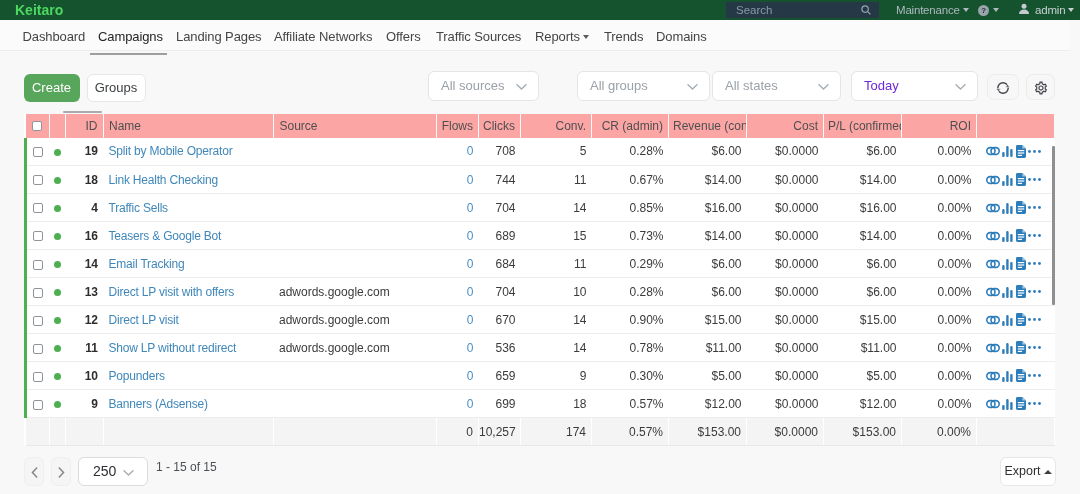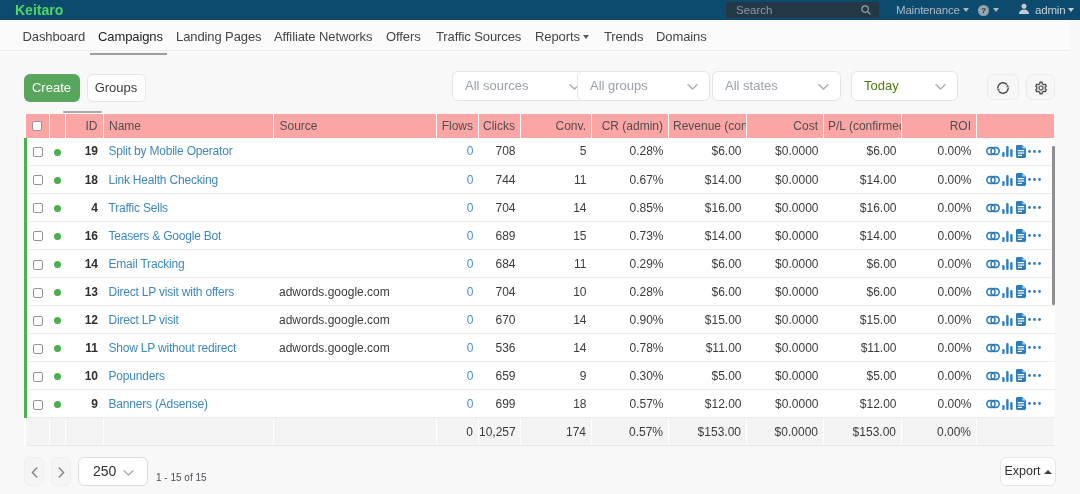--- a/index.html
+++ b/index.html
@@ -1,15 +1,15 @@
 <!DOCTYPE html>
 <html><head><meta charset="utf-8"><style>
 *{margin:0;padding:0;box-sizing:border-box}
 html,body{width:1080px;height:494px;font-family:"Liberation Sans",sans-serif;background:#f8f8f8;position:relative;overflow:hidden}
-.topbar{position:absolute;left:0;top:0;width:1080px;height:20px;background:#0c4a6e}
+.topbar{position:absolute;left:0;top:0;width:1080px;height:20px;background:#14532d}
 .logo{position:absolute;left:15px;top:1.5px;color:#4ed763;font-weight:700;font-size:14px;letter-spacing:0px}
 .search{position:absolute;left:726px;top:2px;width:153px;height:16px;background:#243846;}
 .search-t{position:absolute;left:736px;top:4px;font-size:11.5px;color:#8c99a4}
 .mag{position:absolute;left:861px;top:4.5px}
 .tb-item{position:absolute;top:4px;font-size:11.5px;letter-spacing:-0.2px;color:#aeb8c0}
 .caret{display:inline-block;width:0;height:0;border-left:3.5px solid transparent;border-right:3.5px solid transparent;border-top:4px solid #aeb8c0;vertical-align:2px}
 .nav{position:absolute;left:0;top:20px;width:1070px;height:31px;background:#fbfbfb;border-bottom:1px solid #ededed}
 .nav a{position:absolute;top:8.5px;font-size:13px;letter-spacing:-0.1px;color:#454545;text-decoration:none;white-space:nowrap}
 .underline{position:absolute;left:90px;top:52.5px;width:77px;height:2.5px;background:#9e9e9e}
 .btn{position:absolute;border-radius:6px;font-size:13px;text-align:center}
@@ -34,21 +34,21 @@
 .cb{display:inline-block;width:10px;height:10px;border:1.4px solid #8f959b;border-radius:2px;background:#fff;vertical-align:middle}
 .c-cb{text-align:center}
 .c-dot{text-align:center}
 .dot{display:inline-block;width:7px;height:7px;border-radius:50%;background:#4caf50;vertical-align:middle}
 tfoot td{background:#f4f4f4;height:28px;border-right:1px solid #fff;border-bottom:1px solid #e9e9e9;font-size:12px}
 .acts{display:flex;align-items:center;gap:2.5px;margin-left:9px}
 .ic{display:block}
 .vthumb{position:absolute;left:1028px;top:36px;width:2.5px;height:159px;background:#8f8f8f;border-radius:1px}
 .pag-btn{position:absolute;top:457px;width:20px;height:29px;background:#f5f5f5;border:1px solid #efefef;border-radius:6px;text-align:center;line-height:0}
 .psel{position:absolute;left:78px;top:457px;width:70px;height:29px;background:#fff;border:1px solid #dcdcdc;border-radius:6px;font-size:14px;color:#2f2f33;line-height:27px;padding-left:14px}
-.pinfo{position:absolute;left:156px;top:472px;font-size:10px;color:#4c5055}
+.pinfo{position:absolute;left:156px;top:460px;font-size:12px;color:#4c5055}
 .export{position:absolute;left:1000px;top:457px;width:56px;height:29px;background:#fff;border:1px solid #e7e7e7;border-radius:6px;font-size:12.5px;color:#2f2f33;text-align:center;line-height:27px}
 .tri-up{display:inline-block;width:0;height:0;border-left:4px solid transparent;border-right:4px solid transparent;border-bottom:4.5px solid #3c3f44;vertical-align:1px;margin-left:3px}
 </style></head><body>
 <div class="topbar">
 <span class="logo">Keitaro</span>
 <div class="search"></div>
 <span class="search-t">Search</span>
 <svg class="mag" width="10" height="10" viewBox="0 0 10 10">
       <circle cx="4.1" cy="4.1" r="3.2" fill="none" stroke="#97a4ae" stroke-width="1.2"></circle>
       <line x1="6.6" y1="6.6" x2="9.4" y2="9.4" stroke="#97a4ae" stroke-width="1.2"></line>
@@ -71,30 +71,30 @@
 <a style="left:274px">Affiliate Networks</a>
 <a style="left:386px">Offers</a>
 <a style="left:436px">Traffic Sources</a>
 <a style="left:535px">Reports <span class="caret" style="border-top-color:#5a5a5a"></span></a>
 <a style="left:604px">Trends</a>
 <a style="left:656px">Domains</a>
 </div>
 <div class="underline"></div>
 <div class="btn create">Create</div>
 <div class="btn groups">Groups</div>
-<div class="sel" style="left:452px;width:140px">All sources<span class="sc"><svg width="11" height="6" viewBox="0 0 11 6">
+<div class="sel" style="left:428px;width:111px">All sources<span class="sc"><svg width="11" height="6" viewBox="0 0 11 6">
         <path d="M1 0.8 L5.5 5 L10 0.8" fill="none" stroke="#a7adb4" stroke-width="1.4" stroke-linecap="round"></path>
       </svg></span></div>
 <div class="sel" style="left:577px;width:133px">All groups<span class="sc"><svg width="11" height="6" viewBox="0 0 11 6">
         <path d="M1 0.8 L5.5 5 L10 0.8" fill="none" stroke="#a7adb4" stroke-width="1.4" stroke-linecap="round"></path>
       </svg></span></div>
 <div class="sel" style="left:712px;width:129px">All states<span class="sc"><svg width="11" height="6" viewBox="0 0 11 6">
         <path d="M1 0.8 L5.5 5 L10 0.8" fill="none" stroke="#a7adb4" stroke-width="1.4" stroke-linecap="round"></path>
       </svg></span></div>
-<div class="sel" style="left:851px;width:107px;color:#4d7c0f">Today<span class="sc"><svg width="11" height="6" viewBox="0 0 11 6">
+<div class="sel" style="left:851px;width:127px;color:#6d28d9">Today<span class="sc"><svg width="11" height="6" viewBox="0 0 11 6">
         <path d="M1 0.8 L5.5 5 L10 0.8" fill="none" stroke="#a7adb4" stroke-width="1.4" stroke-linecap="round"></path>
       </svg></span></div>
 <div class="ibtn" style="left:987px;width:32px;padding-top:5px"><svg width="16" height="16" viewBox="0 0 16 16">
       <circle cx="8" cy="8" r="5.2" fill="none" stroke="#3f4349" stroke-width="1.4"></circle>
       <path d="M1.2 8.8 L5.6 8.8 L3.4 11.6z" fill="#3f4349" stroke="#f7f7f7" stroke-width="0.8"></path>
       <path d="M10.4 7.2 L14.8 7.2 L12.6 4.4z" fill="#3f4349" stroke="#f7f7f7" stroke-width="0.8"></path>
     </svg></div>
 <div class="ibtn" style="left:1026px;width:29px;padding-top:5.5px"><svg width="14" height="14" viewBox="0 0 24 24">
       <path fill="none" stroke="#3f4349" stroke-width="2" d="M12 8.5a3.5 3.5 0 1 0 0 7 3.5 3.5 0 0 0 0-7zm7.4 3.5c0-.6-.1-1.1-.2-1.6l2-1.6-1.9-3.3-2.4 1a7.5 7.5 0 0 0-2.8-1.6L13.7 2h-3.4l-.4 2.9c-1 .3-2 .9-2.8 1.6l-2.4-1-1.9 3.3 2 1.6c-.1.5-.2 1-.2 1.6s.1 1.1.2 1.6l-2 1.6 1.9 3.3 2.4-1c.8.7 1.8 1.3 2.8 1.6l.4 2.9h3.4l.4-2.9c1-.3 2-.9 2.8-1.6l2.4 1 1.9-3.3-2-1.6c.1-.5.2-1 .2-1.6z"></path>
     </svg></div>

